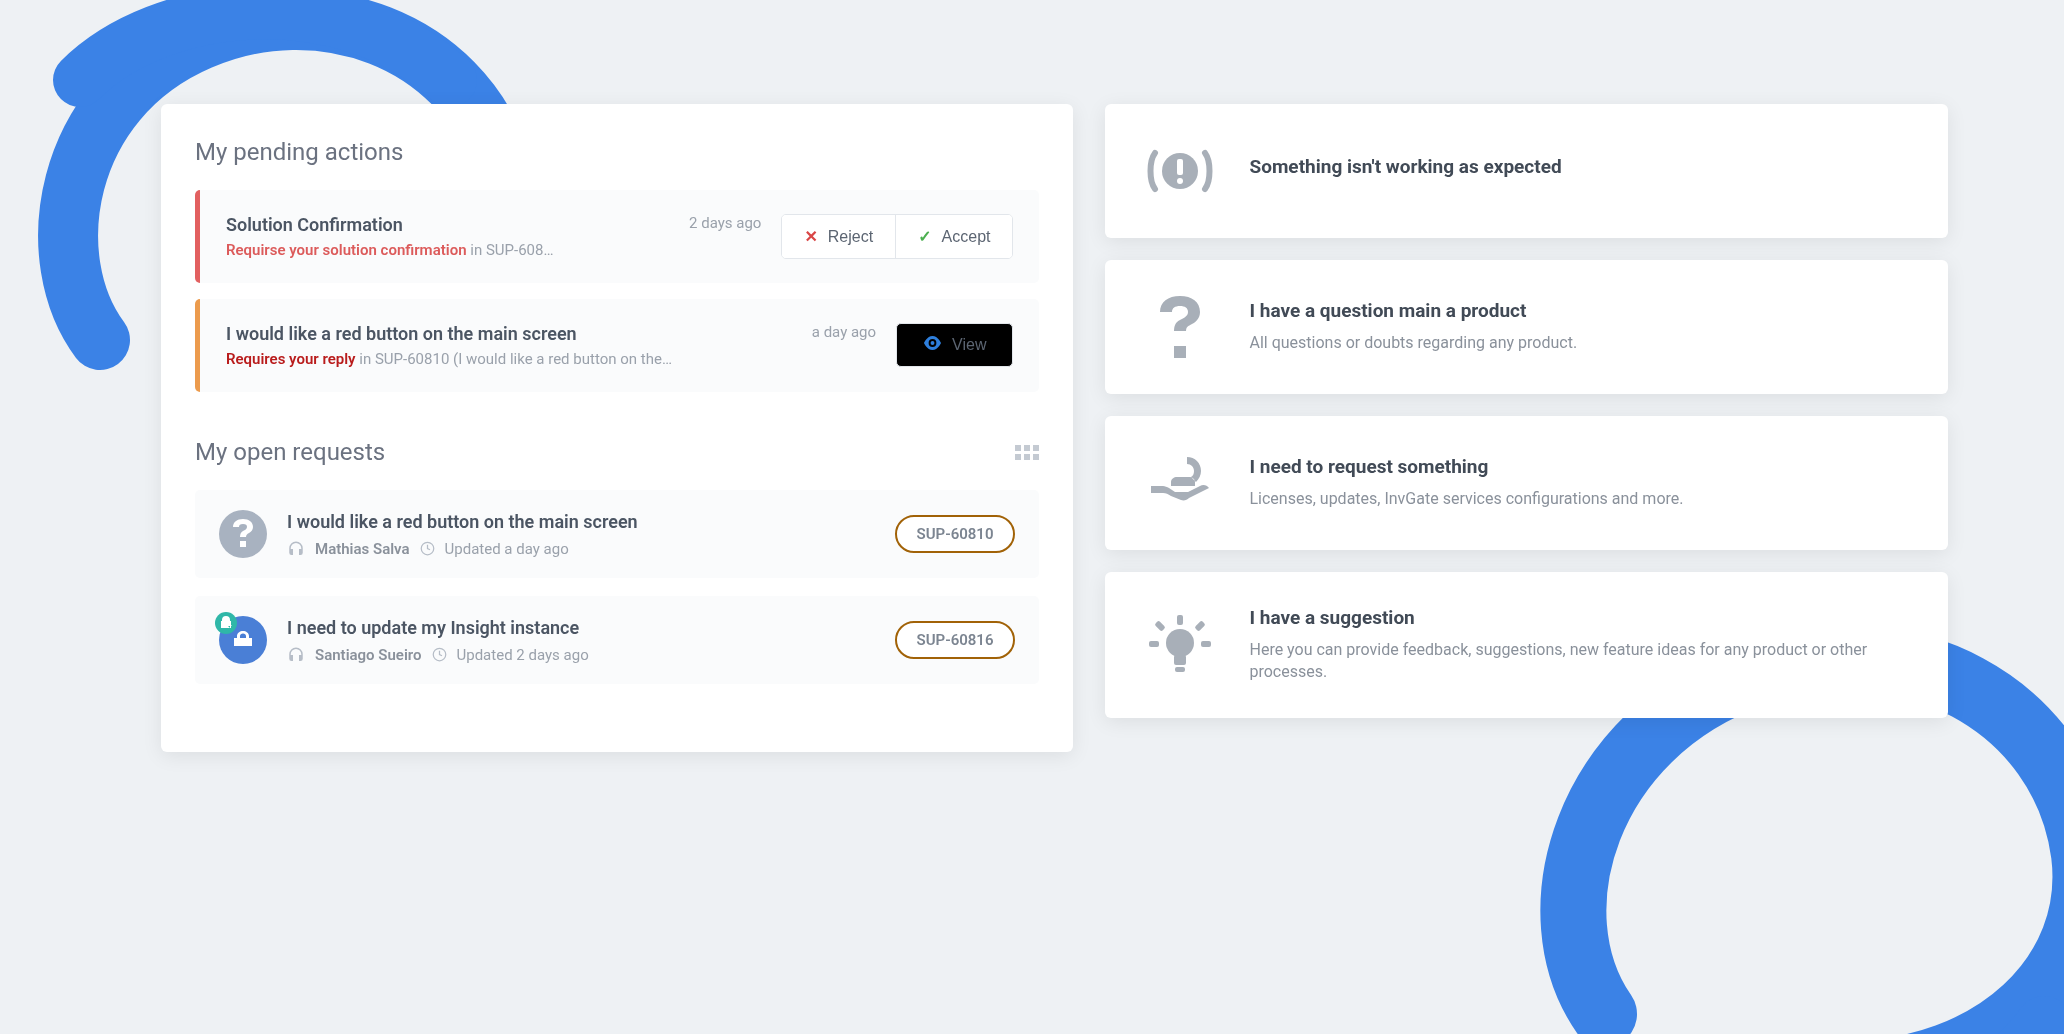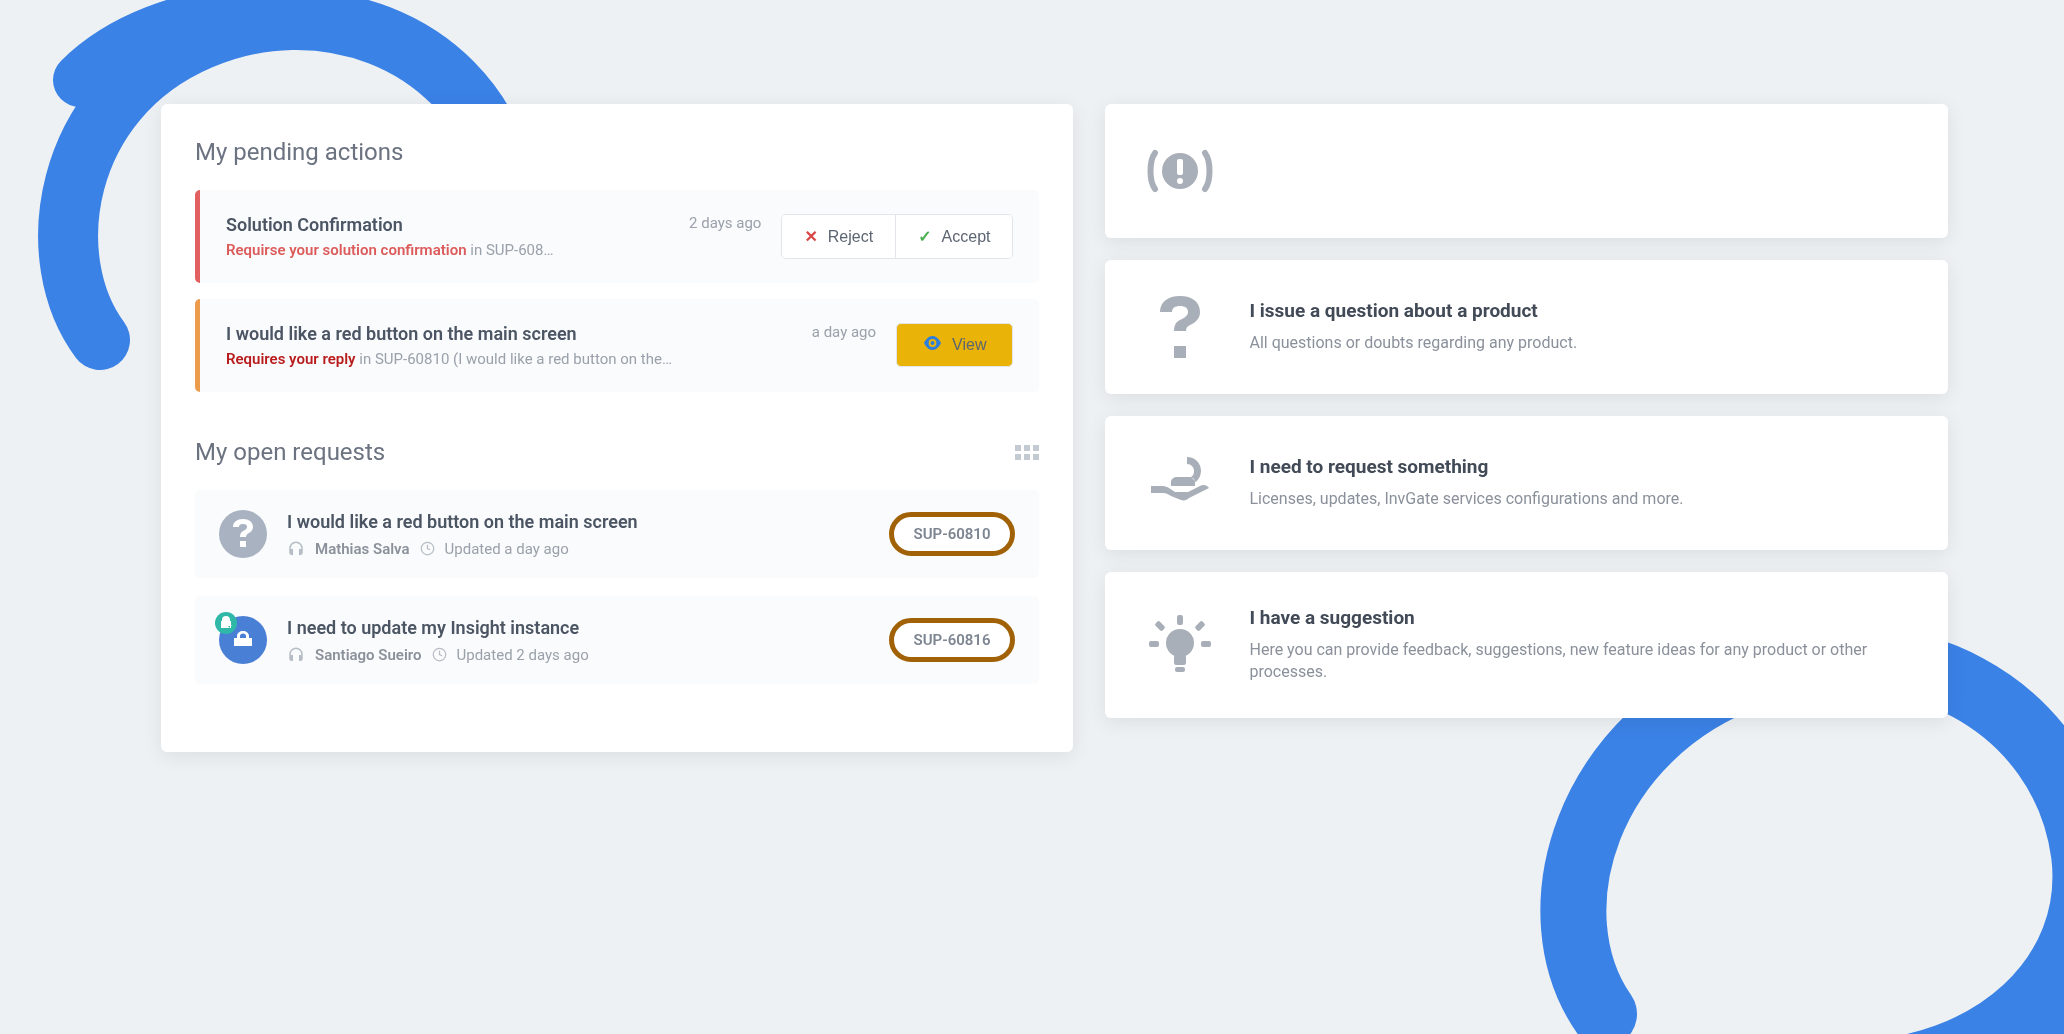--- a/index.html
+++ b/index.html
@@ -105,21 +105,21 @@
     cursor: pointer;
     display: inline-flex;
     align-items: center;
     gap: 10px;
     font-weight: 500;
   }
   .btn + .btn { border-left: 1px solid #e2e6eb; }
   .btn-single {
     border: 1px solid #e2e6eb;
     border-radius: 5px;
-    background: #eab308;
+    background: #000000;
     padding: 12px 26px;
     font-size: 16px;
     color: #5c6572;
     cursor: pointer;
     display: inline-flex;
     align-items: center;
     gap: 10px;
     font-weight: 500;
   }
   .icon-x { color: #d94646; font-weight: 700; }
@@ -170,21 +170,21 @@
   .req-meta {
     font-size: 15px;
     color: #9aa1ab;
     display: flex;
     align-items: center;
     gap: 10px;
   }
   .req-meta .name { font-weight: 600; color: #8a919b; }
   .req-badge {
     background: #fff;
-    border: 5px solid #a16207;
+    border: 2px solid #a16207;
     border-radius: 999px;
     padding: 8px 20px;
     font-size: 15px;
     color: #7c8591;
     font-weight: 600;
   }
 
   .category-card {
     background: #fff;
     border-radius: 6px;
@@ -362,31 +362,32 @@
       <div class="cat-icon">
         <svg width="70" height="60" viewBox="0 0 70 60" fill="#a8afb8">
           <circle cx="35" cy="30" r="18"></circle>
           <rect x="32" y="18" width="6" height="16" fill="#fff" rx="2"></rect>
           <circle cx="35" cy="40" r="3" fill="#fff"></circle>
           <path d="M10 12 C4 20,4 40,10 48" fill="none" stroke="#a8afb8" stroke-width="6" stroke-linecap="round"></path>
           <path d="M60 12 C66 20,66 40,60 48" fill="none" stroke="#a8afb8" stroke-width="6" stroke-linecap="round"></path>
         </svg>
       </div>
       <div class="cat-text">
+        <div class="cat-title">Something isn't working as expected</div>
       </div>
     </div>
 
     <div class="category-card">
       <div class="cat-icon">
         <svg width="44" height="62" viewBox="0 0 44 62" fill="#a8afb8">
           <path d="M22 0C10 0 2 6 2 16h12c0-4 3-6 8-6s8 2 8 6c0 4-4 6-8 8-4 2-6 5-6 11h12c0-4 2-5 6-7 4-2 8-6 8-12C42 6 34 0 22 0zM16 50h12v12H16z"></path>
         </svg>
       </div>
       <div class="cat-text">
-        <div class="cat-title">I issue a question about a product</div>
+        <div class="cat-title">I have a question main a product</div>
         <div class="cat-desc">All questions or doubts regarding any product.</div>
       </div>
     </div>
 
     <div class="category-card">
       <div class="cat-icon">
         <svg width="66" height="60" viewBox="0 0 66 60" fill="#a8afb8">
           <path d="M40 4c8 0 14 6 14 14 0 4-2 8-5 11l-5-5c2-1 3-3 3-6 0-4-3-7-7-7v-7zM30 24c-3 0-6 2-6 5v4h24v-4c0-3-3-5-6-5H30z"></path>
           <path d="M4 40h12c3 0 5 1 8 3l10 4c3 1 6 0 8-2l20-10c-2-3-6-4-9-2l-12 6H28l-6-4c-2-1-4-2-6-2H4v7z"></path>
         </svg>

